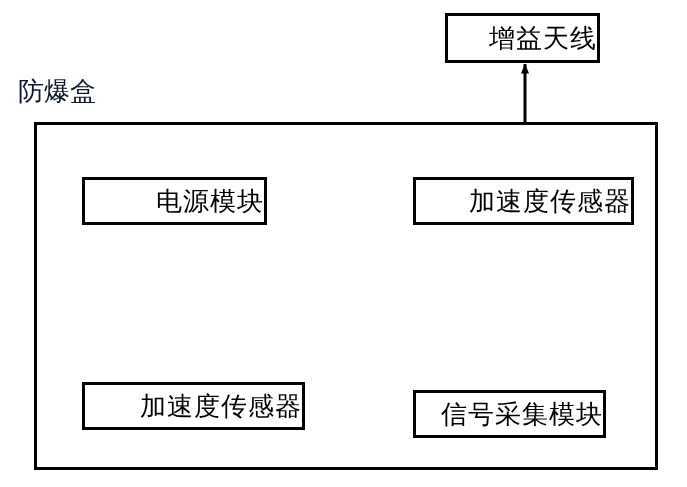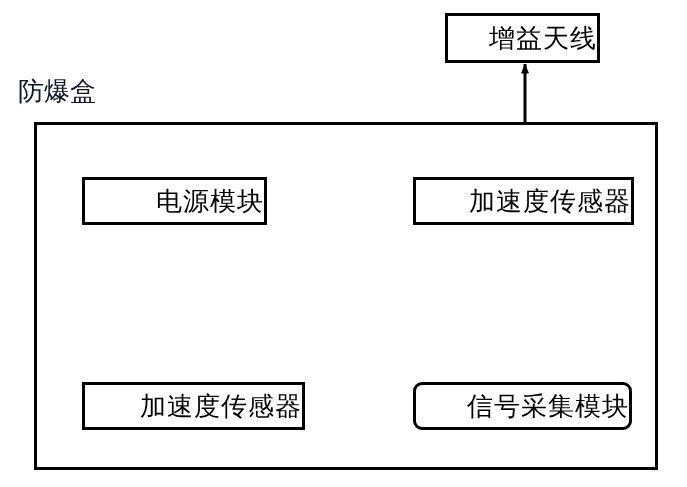--- a/index.html
+++ b/index.html
@@ -76,24 +76,23 @@
     height: 48px;
   }
   #node-accel {
     left: 82px;
     top: 382px;
     width: 223px;
     height: 48px;
   }
   #node-signal {
     left: 413px;
-    top: 382px;
-    width: 219px;
+    top: 390px;
+    width: 193px;
     height: 48px;
-    border-radius: 9px;
   }
 </style>
 </head>
 <body>
 
 <div id="diagram-root">
 
   <svg class="layer" viewBox="0 0 687 487" xmlns="http://www.w3.org/2000/svg">
     <defs>
       <marker id="arrow-solid" markerWidth="12" markerHeight="12" refX="9.5" refY="4" orient="auto" markerUnits="userSpaceOnUse">

